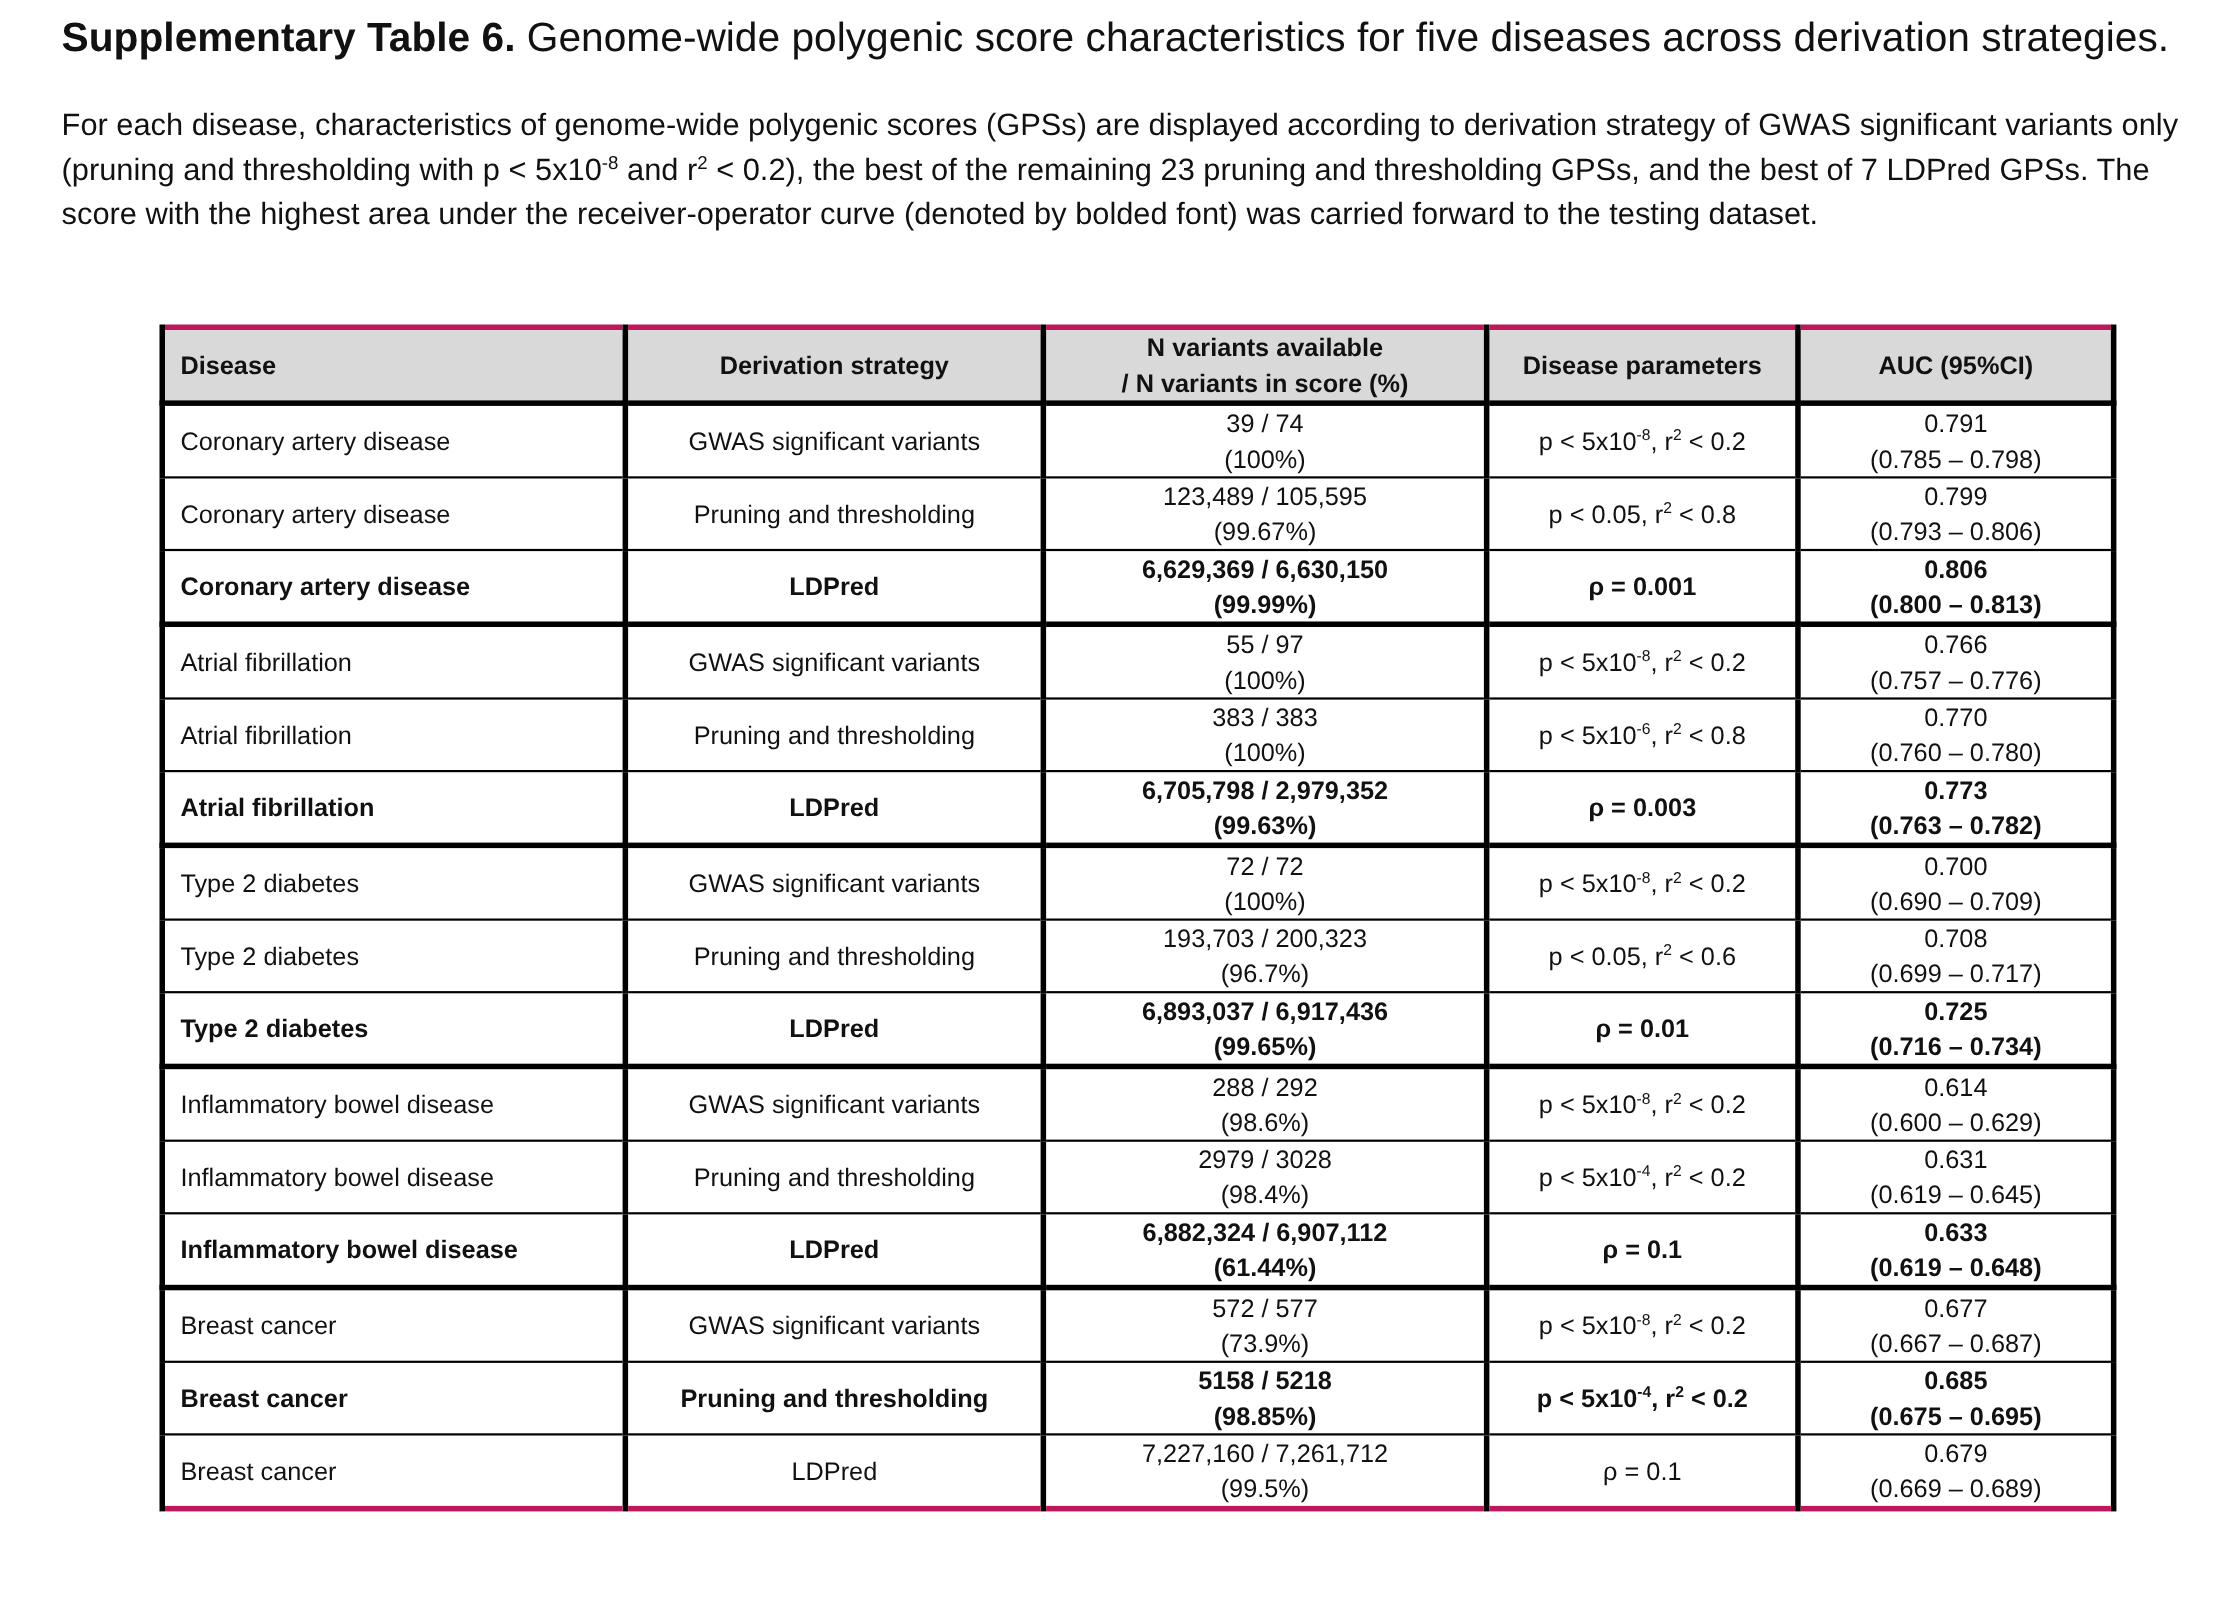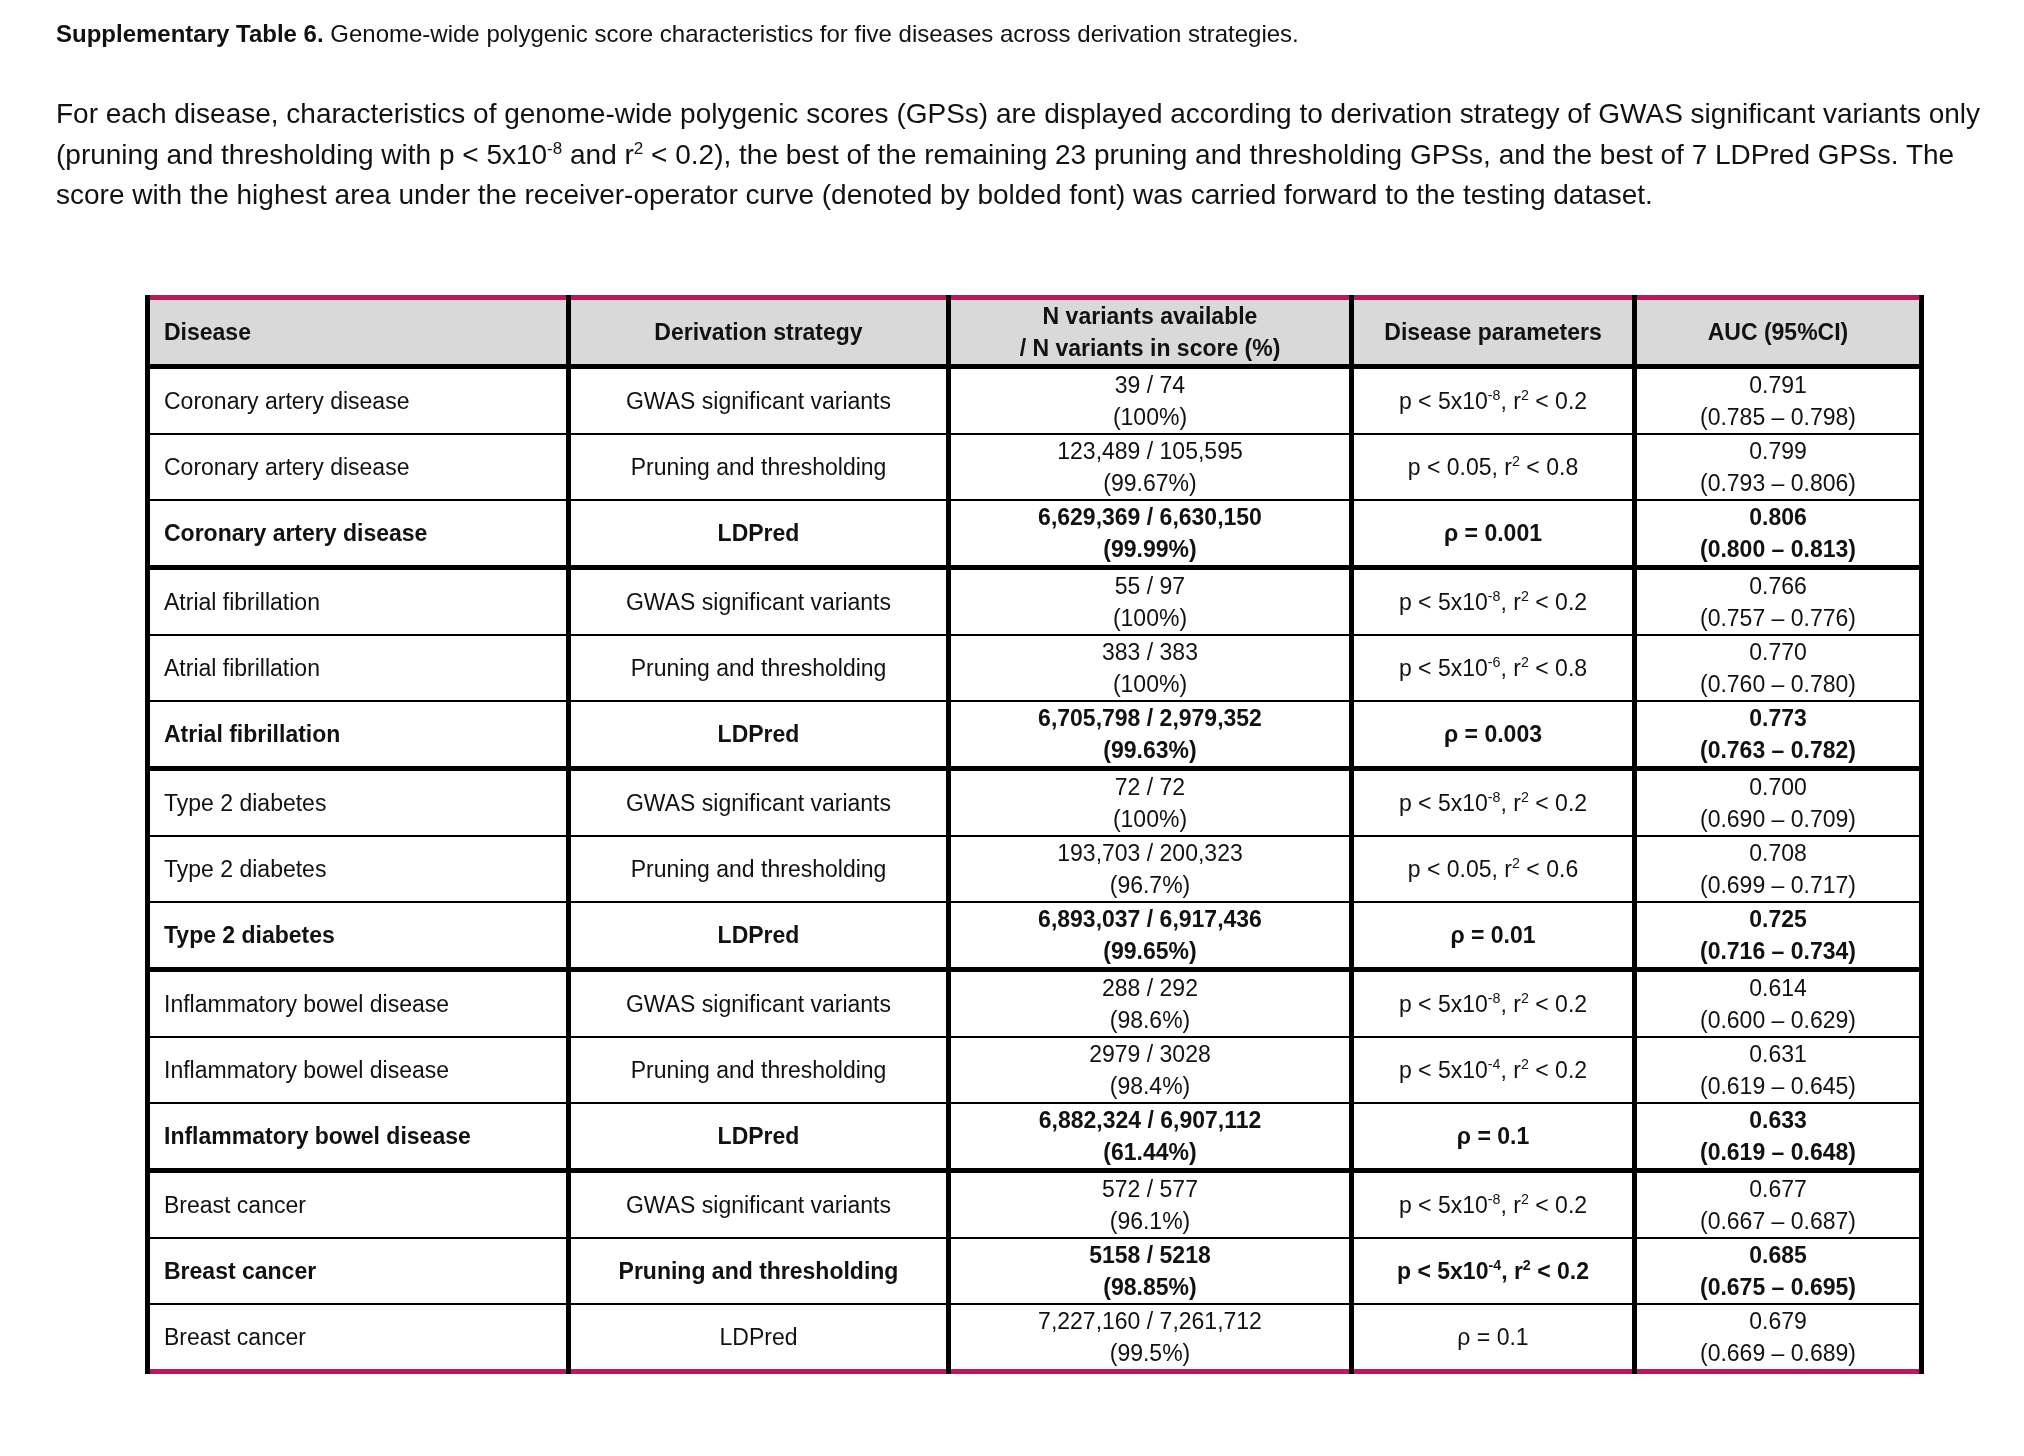--- a/index.html
+++ b/index.html
@@ -13,21 +13,21 @@
       position: relative;
       overflow: hidden;
       font-family: "Liberation Sans", "DejaVu Sans", sans-serif;
       color: #111111;
     }
     .caption {
       position: absolute;
       left: 56px;
       top: 14px;
       width: 1940px;
-      font-size: 24px;
+      font-size: 37px;
       line-height: 40px;
       white-space: nowrap;
     }
     .caption .label { font-weight: bold; }
     .desc {
       position: absolute;
       left: 56px;
       top: 94px;
       width: 1950px;
       font-size: 28px;
@@ -264,21 +264,21 @@
         <td>
           <span class="line">0.633</span>
           <span class="line">(0.619 – 0.648)</span>
         </td>
       </tr>
       <tr>
         <td class="left">Breast cancer</td>
         <td>GWAS significant variants</td>
         <td>
           <span class="line">572 / 577</span>
-          <span class="line">(96.1%)</span>
+          <span class="line">(73.9%)</span>
         </td>
         <td><span>p &lt; 5x10</span><sup>-8</sup><span>, r</span><sup>2</sup><span> &lt; 0.2</span></td>
         <td>
           <span class="line">0.677</span>
           <span class="line">(0.667 – 0.687)</span>
         </td>
       </tr>
       <tr class="bold">
         <td class="left">Breast cancer</td>
         <td>Pruning and thresholding</td>

